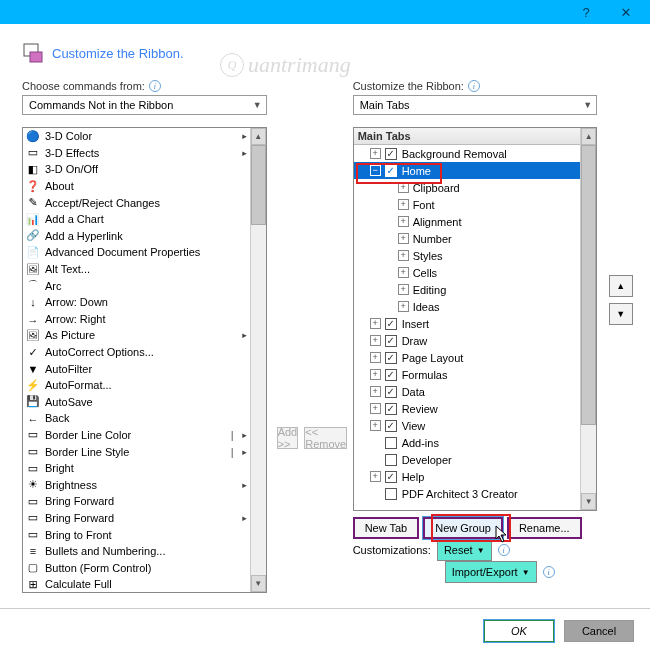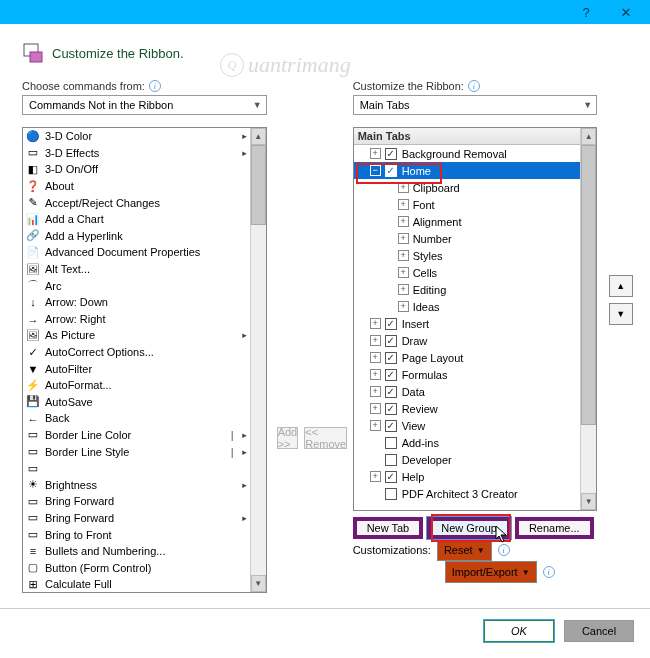--- a/index.html
+++ b/index.html
@@ -41,21 +41,21 @@
     display: flex;
     align-items: center;
     gap: 8px;
     margin-bottom: 16px;
   }
   .ribbon-icon {
     width: 22px; height: 22px;
     position: relative;
   }
   .page-title {
-    color: #14532d;
+    color: #3b82f6;
     font-size: 13px;
   }
   .columns {
     display: flex;
     gap: 10px;
     height: 520px;
   }
   .col-left { width: 256px; }
   .col-mid { width: 66px; padding-top: 195px; display:flex; flex-direction:row; gap:6px; align-items:center;}
   .col-right { width: 256px; position: relative; }
@@ -201,36 +201,36 @@
   .red-box {
     position:absolute;
     border:2px solid #e02020;
     pointer-events:none;
   }
   .bottom-btns {
     display:flex; gap:4px; margin-top:6px;
   }
   .btn {
     height:22px;
-    border:4px solid #701a75;
+    border:2px solid #701a75;
     background:#f5f5f5;
     padding:0 10px;
     display:flex;align-items:center;justify-content:center;
     font-size:11px;
     cursor:pointer;
   }
   .btn.highlight {
     outline:1px solid #4aa0e0;
     background:#e8f2fb;
   }
   .custom-row {
     display:flex;align-items:center;gap:6px;margin-top:0;
   }
   .dropdown-btn {
-    height:22px;border:1px solid #888;background:#c2410c;
+    height:22px;border:1px solid #888;background:#5eead4;
     padding:0 6px;display:flex;align-items:center;gap:4px;font-size:11px;
     cursor:pointer;
   }
   .chev-down { font-size:8px; }
   .footer {
     border-top:1px solid #ccc;
     height:44px;
     display:flex;justify-content:flex-end;align-items:center;
     padding:0 16px; gap:10px;
   }
@@ -387,20 +387,21 @@
               <span class="cmd-arrow">▸</span>
             </div>
             <div class="cmd-item">
               <span class="cmd-icon">▭</span>
               <span class="cmd-text">Border Line Style</span>
               <span style="color: rgb(85, 85, 85); margin-right: 2px;">|</span>
               <span class="cmd-arrow">▸</span>
             </div>
             <div class="cmd-item">
               <span class="cmd-icon">▭</span>
+              <span class="cmd-text">Bright</span>
             </div>
             <div class="cmd-item">
               <span class="cmd-icon">☀</span>
               <span class="cmd-text">Brightness</span>
               <span class="cmd-arrow">▸</span>
             </div>
             <div class="cmd-item">
               <span class="cmd-icon">▭</span>
               <span class="cmd-text">Bring Forward</span>
             </div>

